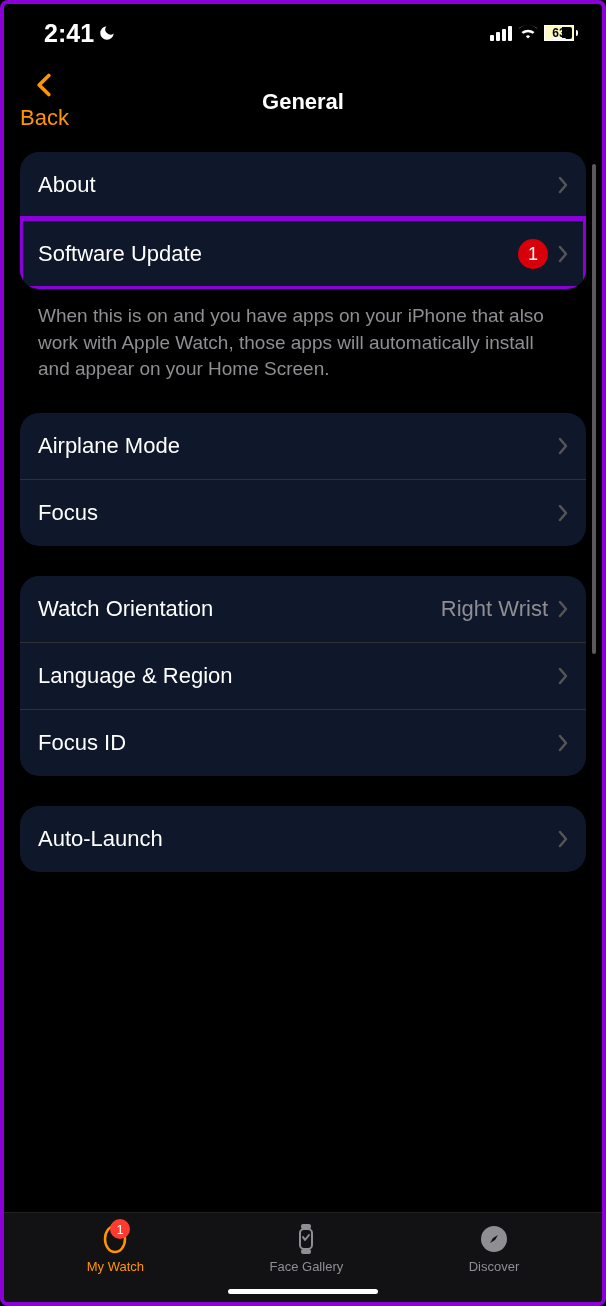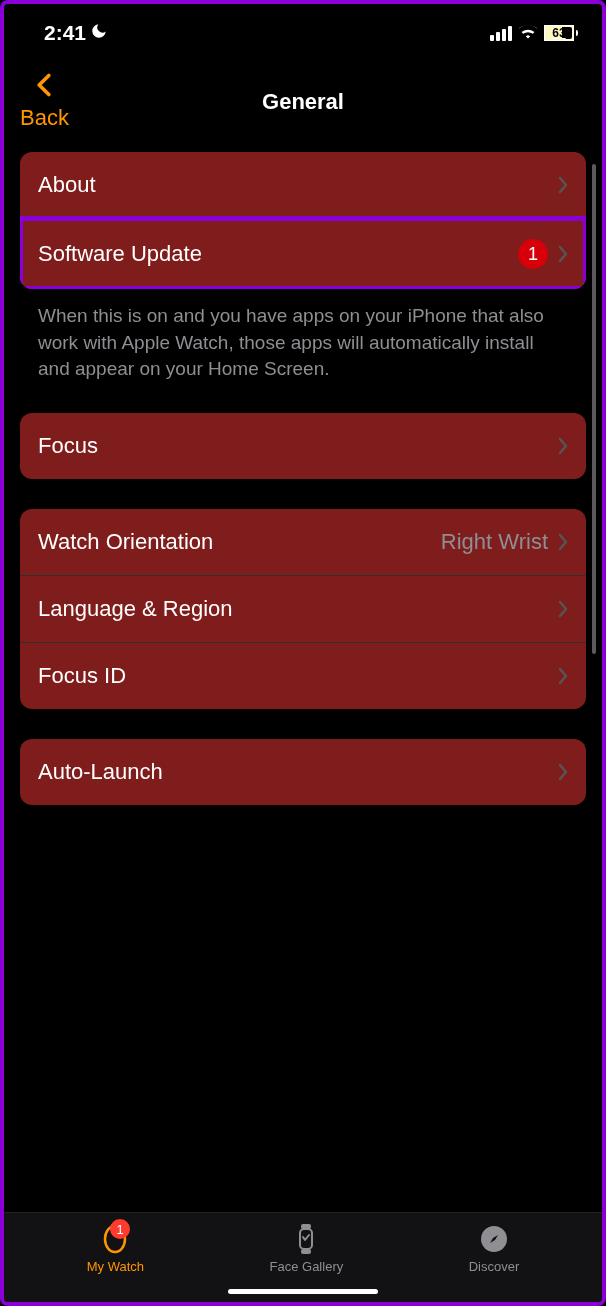--- a/index.html
+++ b/index.html
@@ -18,21 +18,21 @@
   display: flex;
   justify-content: space-between;
   align-items: center;
   padding: 12px 24px 8px 40px;
   height: 54px;
 }
 .statusbar-left {
   display: flex;
   align-items: flex-end;
   gap: 4px;
-  font-size: 21px;
+  font-size: 25px;
   font-weight: 600;
 }
 .statusbar-right {
   display: flex;
   align-items: center;
   gap: 6px;
 }
 .signal-bars {
   display: flex;
   align-items: flex-end;
@@ -112,22 +112,22 @@
   font-weight: 700;
   pointer-events: none;
 }
 
 .content {
   padding: 0 16px;
   overflow-y: auto;
   height: calc(100% - 54px - 72px - 90px);
 }
 .section {
-  background: #7f1d1d;
-  border-radius: 12px;
+  background: #0f172a;
+  border-radius: 19px;
   margin-top: 30px;
   overflow: hidden;
 }
 .section:first-child { margin-top: 22px; }
 .row {
   display: flex;
   align-items: center;
   justify-content: space-between;
   padding: 20px 18px;
   font-size: 22px;
@@ -307,20 +307,28 @@
               <polyline points="2,2 8,9 2,16"></polyline>
             </svg>
         </span>
       </div>
     </div>
   </div>
   <div class="footer-text">When this is on and you have apps on your iPhone that also work with Apple Watch, those apps will automatically install and appear on your Home Screen.</div>
 
   <div class="section">
     <div class="row">
+      <span>Airplane Mode</span>
+      <span class="chevron-right">
+        <svg viewBox="0 0 10 18" fill="none" stroke="currentColor" stroke-width="2.5" stroke-linecap="round" stroke-linejoin="round">
+            <polyline points="2,2 8,9 2,16"></polyline>
+          </svg>
+      </span>
+    </div>
+    <div class="row">
       <span>Focus</span>
       <span class="chevron-right">
         <svg viewBox="0 0 10 18" fill="none" stroke="currentColor" stroke-width="2.5" stroke-linecap="round" stroke-linejoin="round">
             <polyline points="2,2 8,9 2,16"></polyline>
           </svg>
       </span>
     </div>
   </div>
 
   <div class="section">

